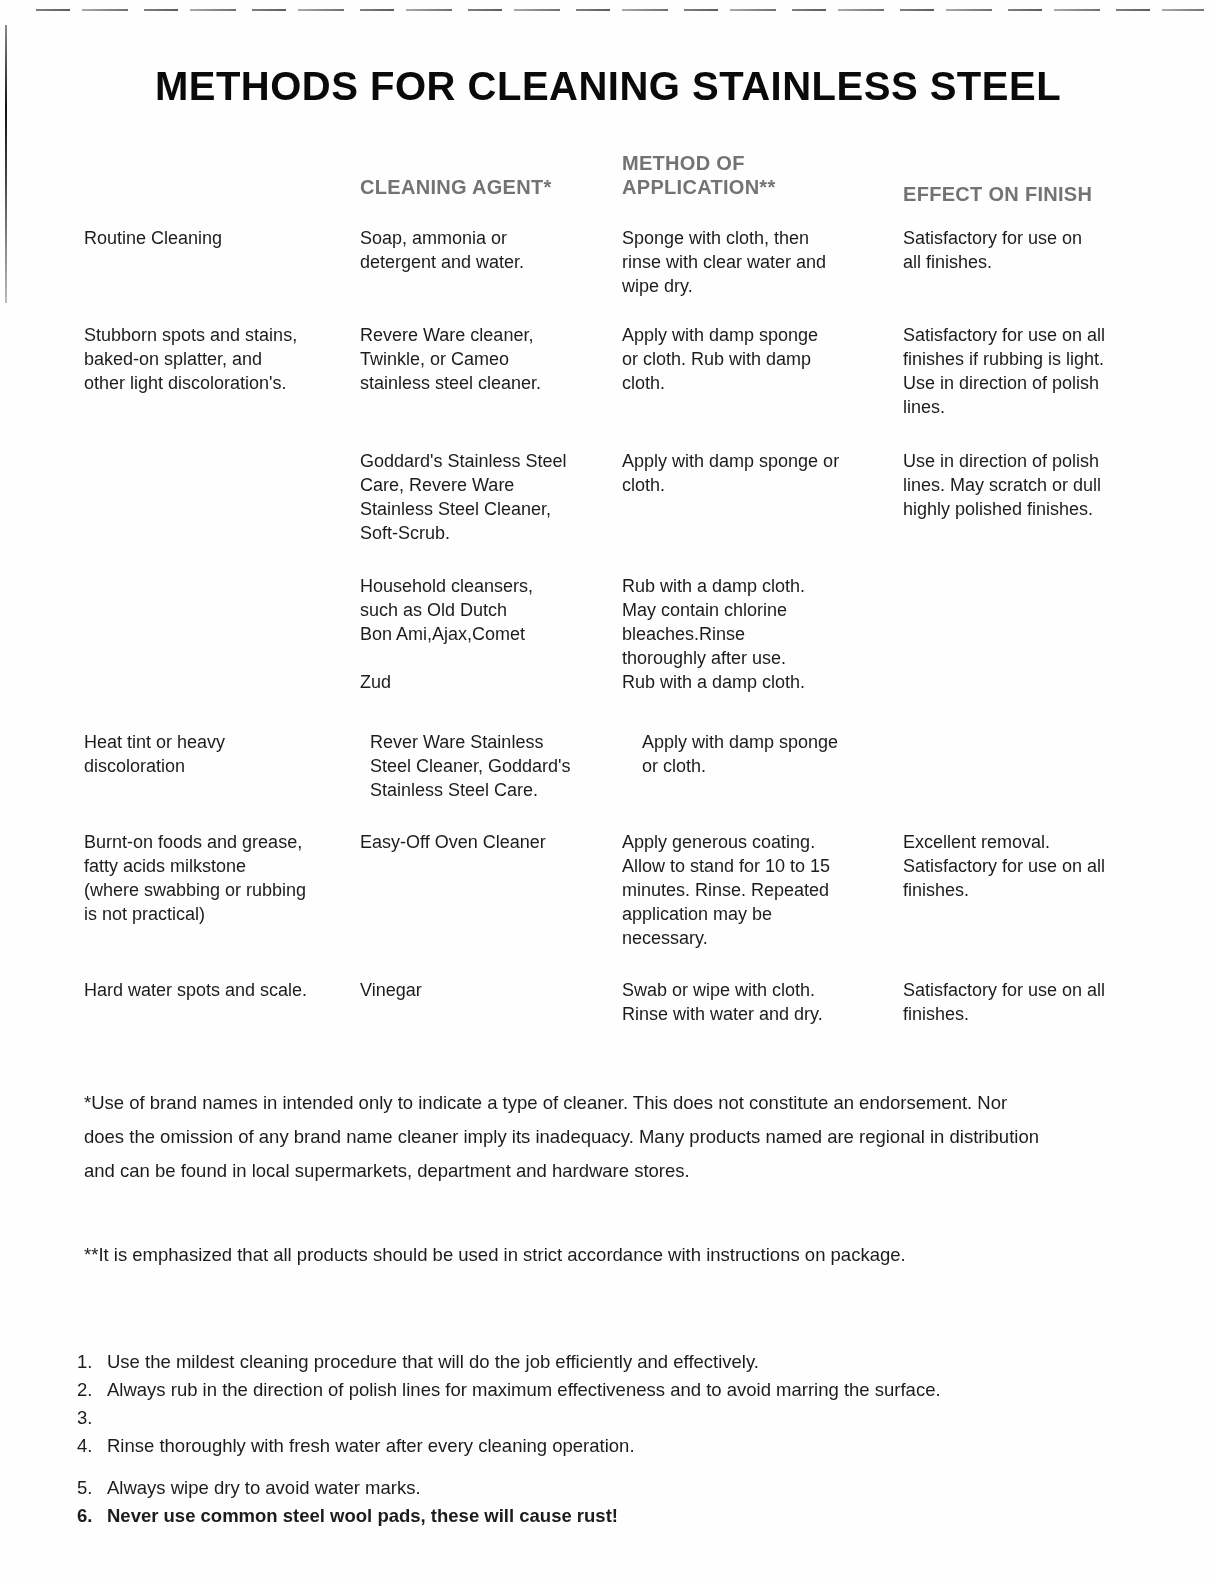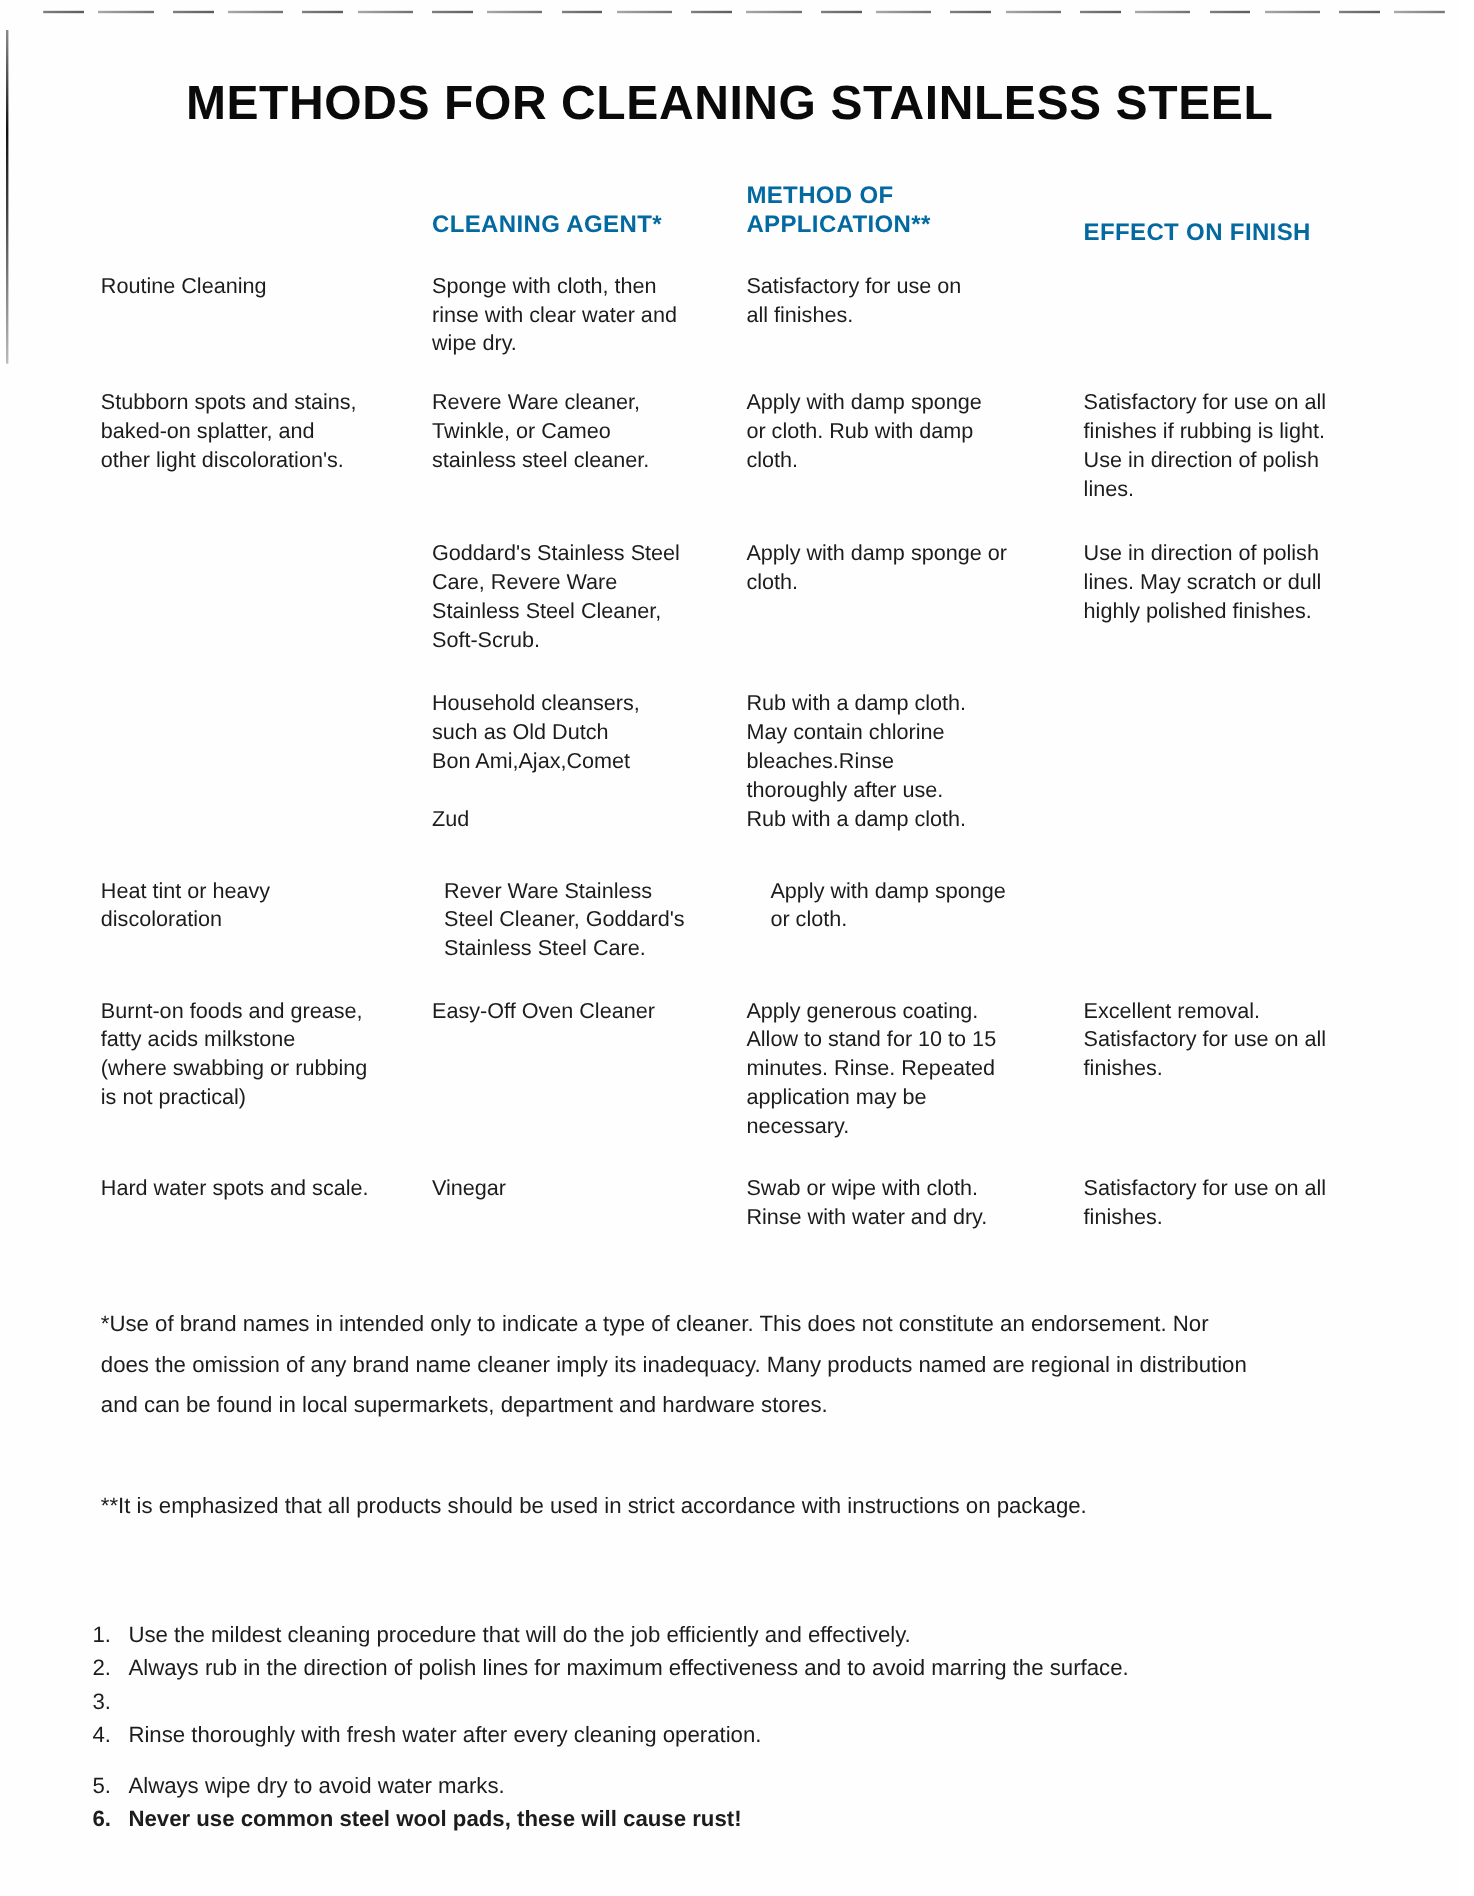--- a/index.html
+++ b/index.html
@@ -47,21 +47,21 @@
     line-height: 24px;
     white-space: pre-line;
     padding-right: 16px;
   }
   .header-row { align-items: end; margin-bottom: 27px; }
   .header-cell {
     font-size: 20px;
     font-weight: 700;
     letter-spacing: 0.3px;
     white-space: pre-line;
-    color: #0369a1;
+    color: #737373;
   }
   .effect-offset { position: relative; top: 7px; }
   .r1 { margin-bottom: 25px; }
   .r2 { margin-bottom: 30px; }
   .r3 { margin-bottom: 29px; }
   .r4 { margin-bottom: 36px; }
   .r5 { margin-bottom: 28px; gap: 10px; }
   .r6 { margin-bottom: 28px; }
   .r7 { margin-bottom: 14px; }
   .footnotes {
@@ -92,20 +92,22 @@
     <div class="row header-row">
       <div class="cell"></div>
       <div class="cell header-cell">CLEANING AGENT*</div>
       <div class="cell header-cell">METHOD OF
 APPLICATION**</div>
       <div class="cell header-cell effect-offset">EFFECT ON FINISH</div>
     </div>
 
     <div class="row r1">
       <div class="cell">Routine Cleaning</div>
+      <div class="cell">Soap, ammonia or
+detergent and water.</div>
       <div class="cell">Sponge with cloth, then
 rinse with clear water and
 wipe dry.</div>
       <div class="cell">Satisfactory for use on
 all finishes.</div>
     </div>
 
     <div class="row r2">
       <div class="cell">Stubborn spots and stains,
 baked-on splatter, and

